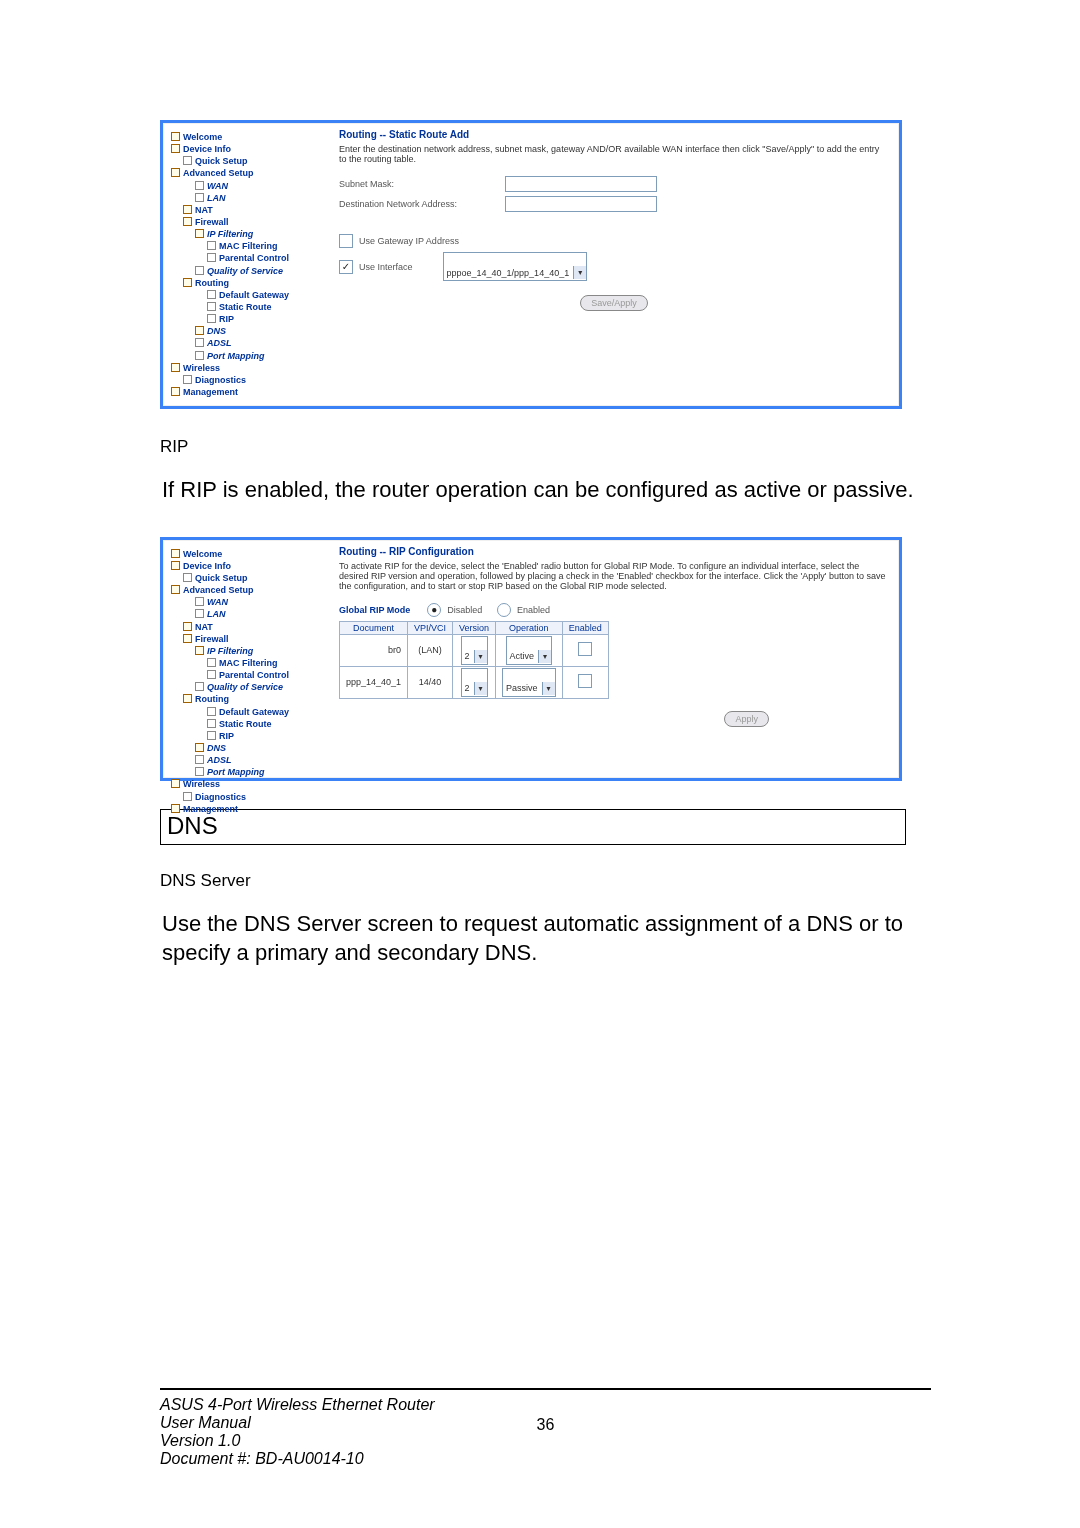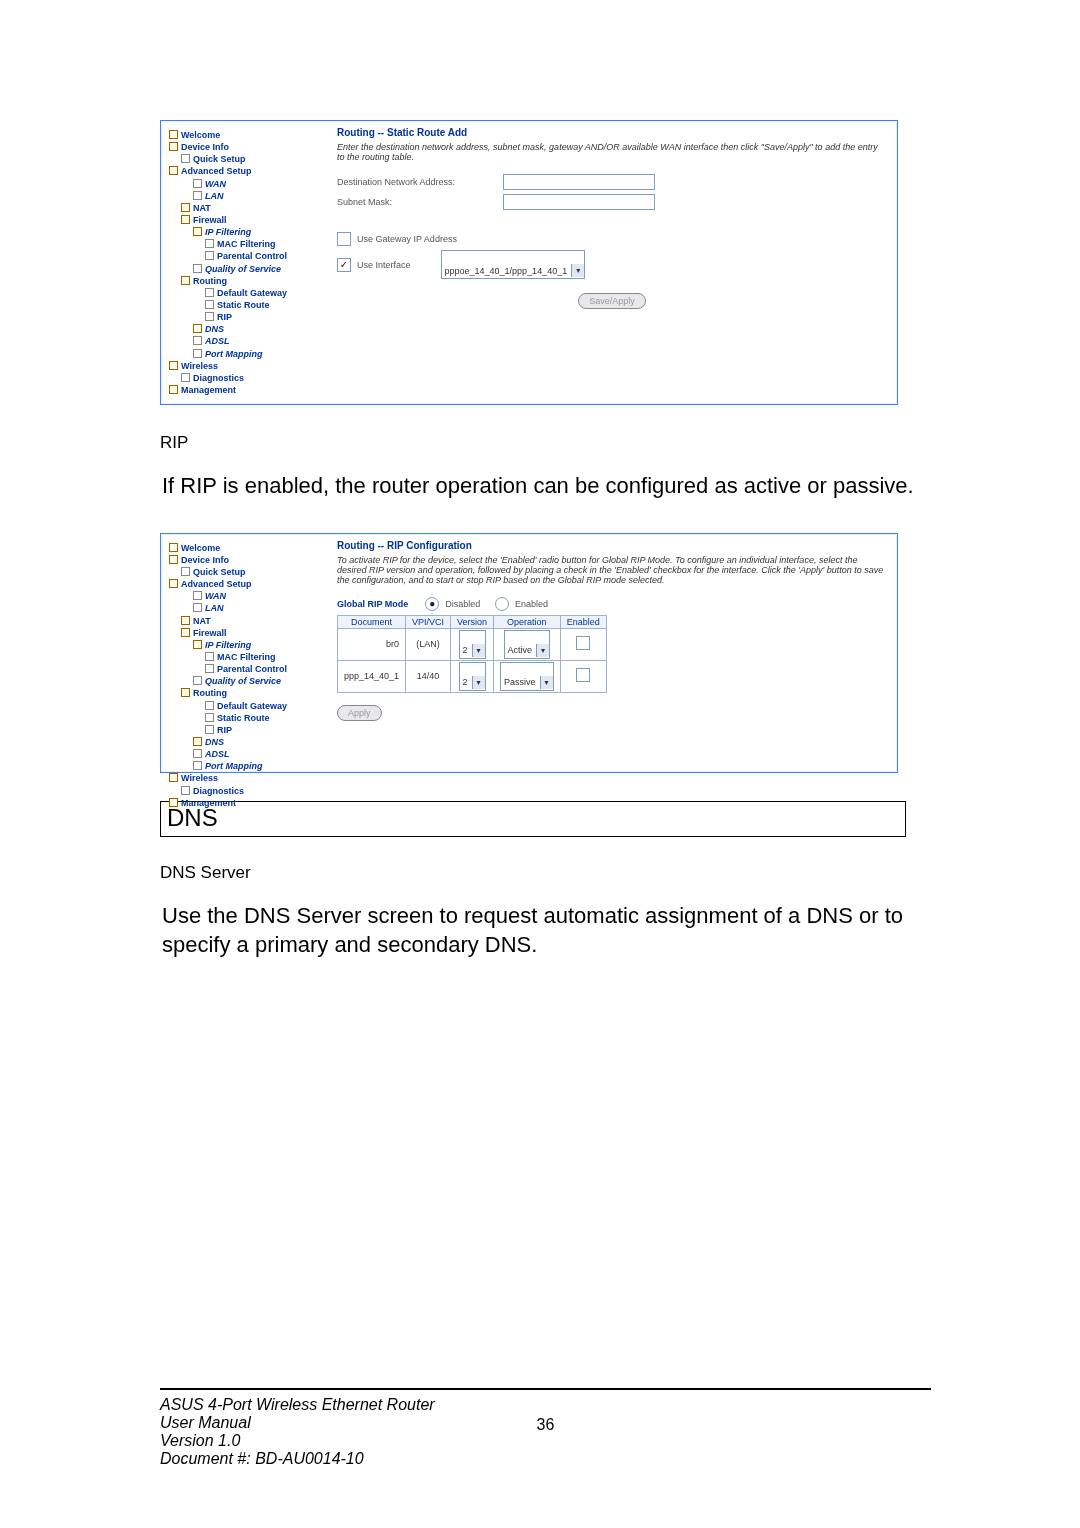--- a/index.html
+++ b/index.html
@@ -14,21 +14,21 @@
   .page {
     position: relative;
     width: 1080px;
     height: 1528px;
     box-sizing: border-box;
     padding: 120px 160px 60px 160px;
   }
 
   
   .screenshot {
-    border: 1px solid #3b82f6;
+    border: 3px solid #3b82f6;
     width: 736px;
     position: relative;
     background: #fff;
     margin-bottom: 28px;
     display: flex;
     align-items: stretch;
     font-size: 9px;
     box-shadow: inset 0 0 0 1px #f0f0f0;
   }
   .tree {
@@ -53,21 +53,21 @@
   .tree .fld-open  { border-color: #a06000; background: #fffde8; }
   .tree .fld-close { border-color: #a06000; background: #fffde8; }
   .tree .pg { background: #fff; border-color: #888; }
 
   .content {
     flex: 1;
     padding: 6px 10px 10px 12px;
     color: #333;
   }
   .content .title { color: #003399; font-weight: bold; font-size: 10px; margin-bottom: 4px; }
-  .content .desc  { color: #333; font-size: 9px; margin-bottom: 12px; font-style: italic; }
+  .content .desc  { color: #333; font-size: 9px; margin-bottom: 12px; }
 
   .formrow { display: flex; align-items: center; gap: 6px; margin: 4px 0; }
   .formrow .lbl { width: 160px; color: #555; }
   .tinput {
     border: 1px solid #7f9db9; height: 14px; width: 150px; background: #fff;
   }
   .chk {
     width: 12px; height: 12px; border: 1px solid #7f9db9; background: #fff; display:inline-block;
     text-align: center; line-height: 11px; font-size: 10px; color:#222;
   }
@@ -141,25 +141,25 @@
       <div class="node bold"><span class="box fld-close"></span><span>Wireless</span></div>
       <div class="node bold indent1"><span class="box pg"></span><span>Diagnostics</span></div>
       <div class="node bold"><span class="box fld-close"></span><span>Management</span></div>
     </div>
 
     <div class="content">
       <div class="title">Routing -- Static Route Add</div>
       <div class="desc">Enter the destination network address, subnet mask, gateway AND/OR available WAN interface then click "Save/Apply" to add the entry to the routing table.</div>
 
       <div class="formrow">
+        <span class="lbl">Subnet Mask:</span>
+        <span class="tinput"></span>
+      </div>
+      <div class="formrow">
         <span class="lbl">Destination Network Address:</span>
-        <span class="tinput"></span>
-      </div>
-      <div class="formrow">
-        <span class="lbl">Subnet Mask:</span>
         <span class="tinput"></span>
       </div>
 
       <div style="height:14px"></div>
 
       <div class="formrow">
         <span class="chk"></span>
         <span class="lbl" style="width:auto">Use Gateway IP Address</span>
       </div>
       <div class="formrow">
@@ -259,21 +259,21 @@
             <span class="dropdown">
               <span>Passive</span>
               <span class="dd-btn">▾</span>
             </span>
           </td>
           <td><span class="chk"></span></td>
         </tr>
       </tbody>
         </table>
 
-      <div style="text-align:left; margin-top:12px; padding-right:120px;">
+      <div style="text-align:right; margin-top:12px; padding-right:120px;">
         <span class="btn ghost">Apply</span>
       </div>
     </div>
   </div>
 
   <div class="section-bar">DNS</div>
   <div class="heading-small" style="margin-top:26px">DNS Server</div>
   <div class="body-text">Use the DNS Server screen to request automatic assignment of a DNS or to specify a primary and secondary DNS.</div>
 
   <div class="footer">

